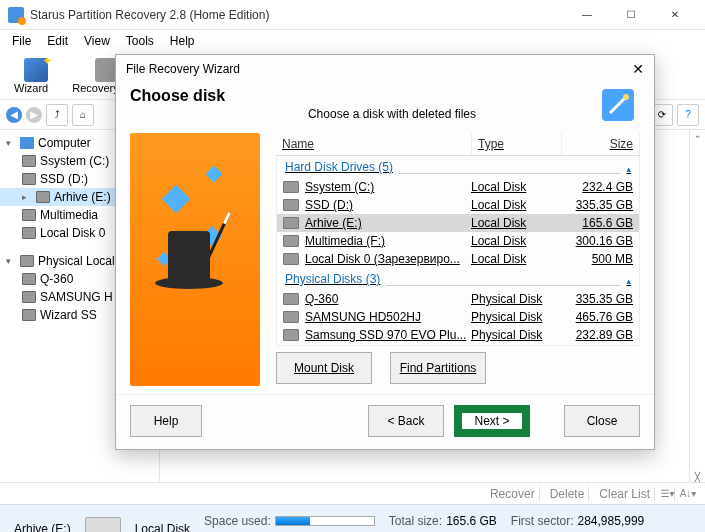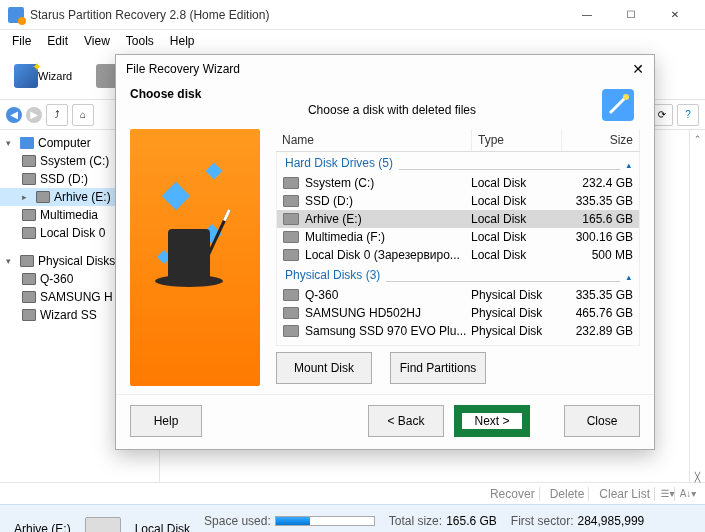--- a/index.html
+++ b/index.html
@@ -11,21 +11,21 @@
 .titlebar .icon::after { content: ''; position: absolute; width: 8px; height: 8px; background: #ff9500; border-radius: 50%; right: -2px; bottom: -2px; }
 .titlebar .title { flex: 1; font-size: 12px; color: #333; }
 .winbtn { width: 44px; height: 30px; display: flex; align-items: center; justify-content: center; color: #333; font-size: 10px; }
 
 
 .menubar { height: 22px; display: flex; align-items: center; padding: 0 4px; }
 .menuitem { padding: 2px 8px; font-size: 12px; }
 
 
 .toolbar { height: 48px; display: flex; align-items: center; padding: 0 8px; border-bottom: 1px solid #e5e5e5; gap: 12px; }
-.toolbtn { display: flex; flex-direction: row; align-items: center; gap: 0; padding: 2px 6px; }
+.toolbtn { display: flex; flex-direction: column; align-items: flex-end; gap: 0; padding: 2px 6px; }
 .toolbtn .ticon { width: 24px; height: 24px; }
 .toolbtn .tlabel { font-size: 11px; }
 .wizard-icon { background: linear-gradient(135deg, #4a90e2, #2c5aa0); border-radius: 3px; position: relative; }
 .wizard-icon::after { content: '✦'; position: absolute; right: -4px; top: -4px; color: #ffcc00; font-size: 12px; }
 .recov-icon { background: #999; border-radius: 3px; }
 .toolsep { width: 1px; height: 36px; background: #e5e5e5; }
 
 
 .navbar { height: 30px; display: flex; align-items: center; padding: 0 6px; gap: 4px; border-bottom: 1px solid #e5e5e5; }
 .navbtn { width: 22px; height: 22px; display: flex; align-items: center; justify-content: center; border: 1px solid #ccc; border-radius: 2px; background: #fff; font-size: 10px; }
@@ -44,39 +44,39 @@
 .tree-icon { width: 14px; height: 12px; background: #888; border-radius: 1px; display: inline-block; }
 .tree-icon.comp { background: #4a90e2; }
 .tree-icon.disk { background: #999; border: 1px solid #666; }
 .indent1 { padding-left: 22px; }
 
 
 .dialog { position: absolute; left: 115px; top: 54px; width: 540px; height: 396px; background: #fdfdfd; border: 1px solid #aaa; box-shadow: 0 6px 20px rgba(0,0,0,0.25); display: flex; flex-direction: column; }
 .dlg-title { height: 28px; display: flex; align-items: center; padding: 0 10px; font-size: 12px; }
 .dlg-close { margin-left: auto; font-size: 14px; }
 .dlg-choose { padding: 4px 14px; }
-.dlg-choose h3 { font-size: 12px; font-weight: bold; }
+.dlg-choose h3 { font-size: 16px; font-weight: bold; }
 .dlg-choose p { font-size: 12px; padding: 2px 0 0 14px; text-align: center; }
 .dlg-banner { position: absolute; right: 14px; top: 28px; width: 44px; height: 44px; display: flex; align-items: center; justify-content: center; }
 .dlg-banner svg { width: 44px; height: 44px; }
 
 .dlg-body { flex: 1; display: flex; gap: 16px; padding: 8px 14px; }
 .dlg-image { width: 130px; background: linear-gradient(180deg, #ff9a1f, #ff7a00); border-radius: 2px; position: relative; overflow: hidden; display: flex; align-items: center; justify-content: center; }
 .hat { position: relative; }
 .hat-top { width: 42px; height: 52px; background: #2a2a2a; border-radius: 4px 4px 2px 2px; }
 .hat-brim { width: 68px; height: 12px; background: #2a2a2a; border-radius: 50%; margin-top: -6px; margin-left: -13px; }
 .spark { position: absolute; background: #4fb3ff; transform: rotate(45deg); }
 .s1 { width: 20px; height: 20px; top: 22%; left: 28%; }
 .s2 { width: 14px; height: 14px; top: 38%; left: 58%; }
 .s3 { width: 12px; height: 12px; top: 14%; left: 60%; }
 .s4 { width: 10px; height: 10px; top: 48%; left: 22%; }
 .wand { position: absolute; width: 3px; height: 80px; background: #222; transform: rotate(25deg); top: 30%; left: 62%; }
 .wand::after { content: ''; position: absolute; width: 3px; height: 12px; background: #fff; top: 0; }
 
-.dlg-list { flex: 1; display: flex; flex-direction: column; }
+.dlg-list { flex: 1; display: flex; flex-direction: column; text-decoration: underline; }
 .list-head { display: flex; border-bottom: 1px solid #ddd; }
 .list-head .col { padding: 4px 6px; font-size: 12px; color: #333; border-right: 1px solid #eee; }
 .col.name { flex: 1; }
 .col.type { width: 90px; }
 .col.size { width: 78px; text-align: right; }
 .list-body { flex: 1; border: 1px solid #eee; border-top: none; overflow: auto; position: relative; }
 .list-group { color: #1a6ab3; padding: 4px 8px; font-size: 12px; display: flex; align-items: flex-end; }
 .list-group .line { flex: 1; height: 1px; background: #ccc; margin: 0 6px; }
 .list-group .caret { color: #1a6ab3; font-size: 9px; }
 .list-row { display: flex; align-items: center; padding: 2px 6px; font-size: 12px; }
@@ -175,21 +175,21 @@
         <span>Multimedia</span>
       </div>
     <div class="tree-row indent1">
         <span class="tree-icon disk"></span>
         <span>Local Disk 0</span>
       </div>
     <div style="height:10px"></div>
     <div class="tree-row">
       <span class="tree-toggle">▾</span>
       <span class="tree-icon disk"></span>
-      <span>Physical Disks</span>
+      <span>Physical Local</span>
     </div>
     <div class="tree-row indent1">
         <span class="tree-icon disk"></span>
         <span>Q-360</span>
       </div>
     <div class="tree-row indent1">
         <span class="tree-icon disk"></span>
         <span>SAMSUNG H</span>
       </div>
     <div class="tree-row indent1">

